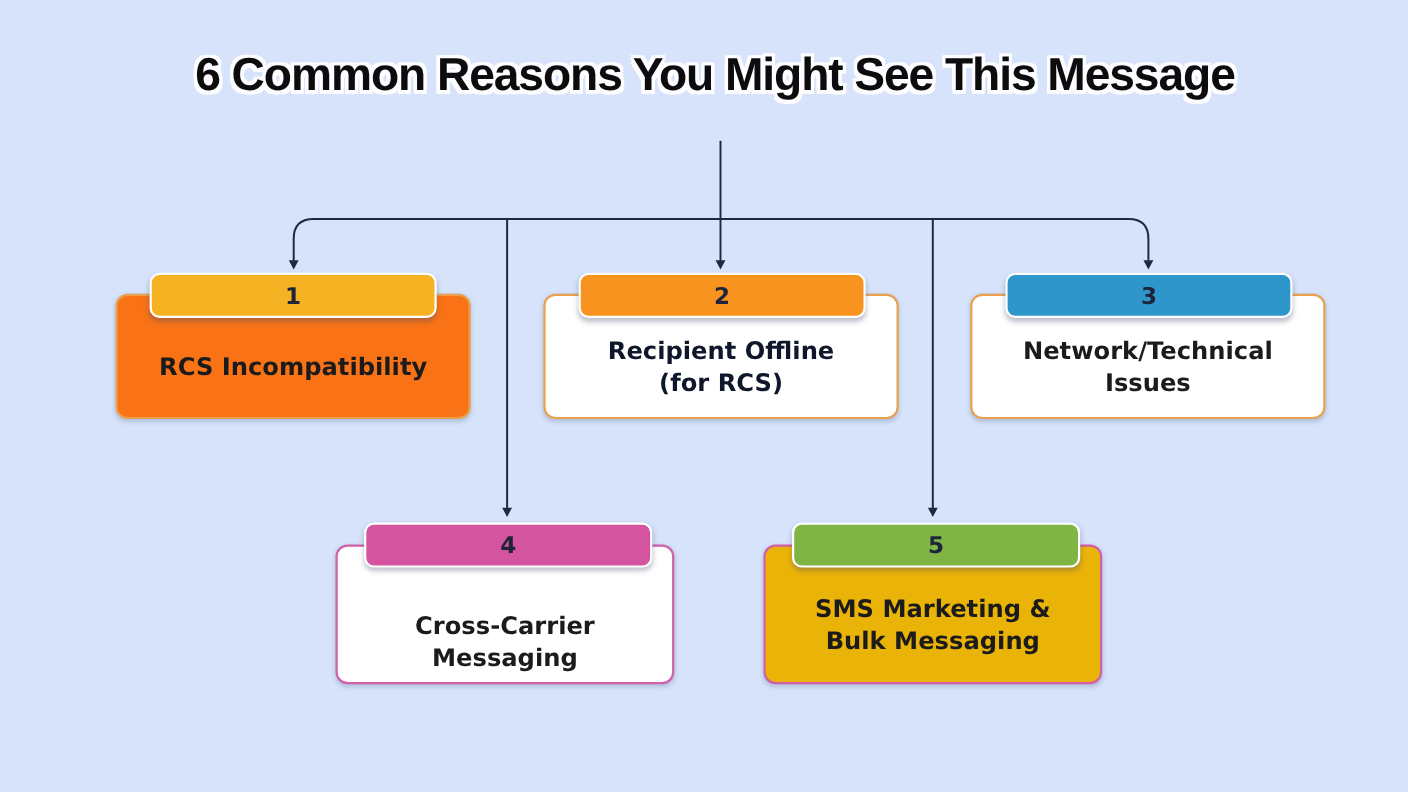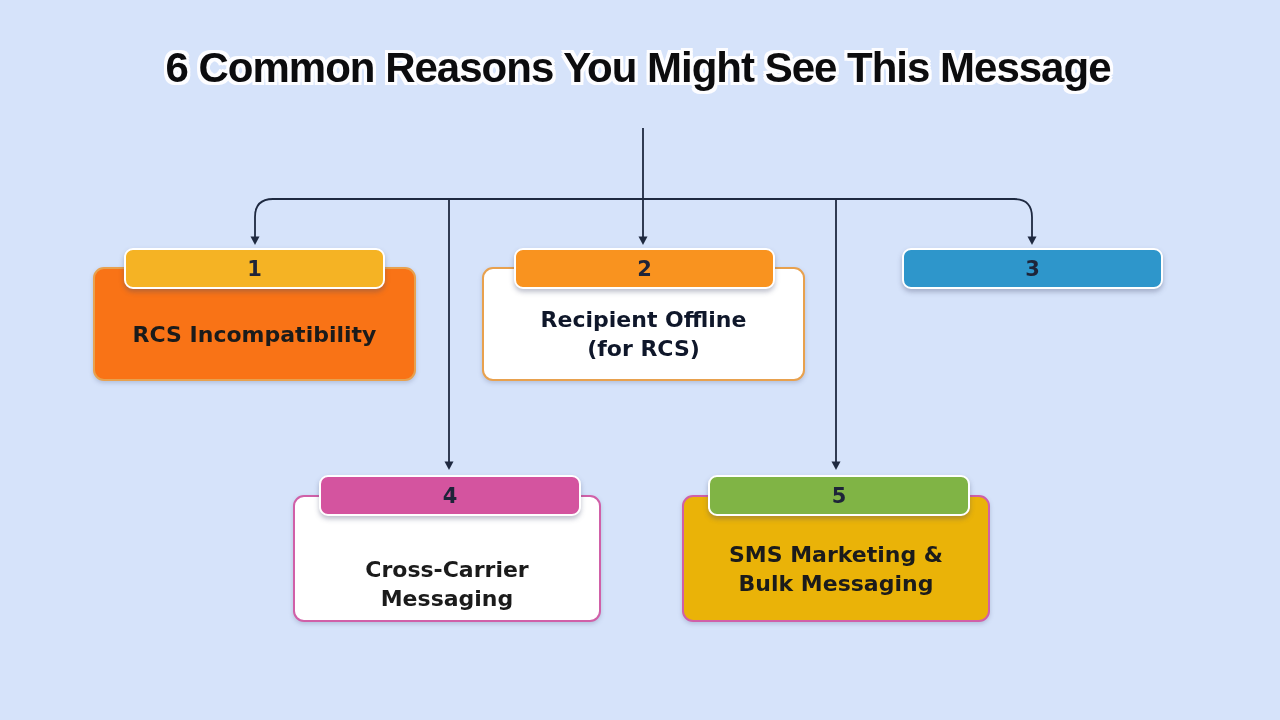--- a/index.html
+++ b/index.html
@@ -3,21 +3,21 @@
 <meta charset="utf-8">
 <style>
   html, body { margin: 0; padding: 0; }
   body {
     width: 1280px; height: 720px;
     overflow: hidden;
     font-family: "DejaVu Sans", sans-serif;
     position: relative;
   }
   .canvas {
-    position: absolute; left: 3px; top: 0;
+    position: absolute; left: 15px; top: 0;
     width: 1120px; height: 720px;
   }
   .title {
     position: absolute;
     top: 44px; left: 0; width: 1270px;
     text-align: center;
     font-family: "Liberation Sans", sans-serif;
     font-size: 42px;
     font-weight: 800;
     letter-spacing: -1px;
@@ -112,20 +112,24 @@
   </div>
 
   <div class="card card-2" style="border-color: rgb(232, 161, 78); background: rgb(255, 255, 255);">
     <div class="card-label" style="color: #0f172a;">Recipient Offline
 (for RCS)</div>
   </div>
   <div class="badge badge-2" style="background-color: rgb(249, 147, 31); color: rgb(30, 36, 57);">
     <span>2</span>
   </div>
 
+  <div class="card card-3" style="border-color: rgb(232, 161, 78); background: rgb(255, 255, 255);">
+    <div class="card-label" style="color: rgb(27, 27, 27);">Network/Technical
+Issues</div>
+  </div>
   <div class="badge badge-3" style="background-color: rgb(46, 150, 203); color: rgb(30, 36, 57);">
     <span>3</span>
   </div>
 
   <div class="card card-4" style="border-color: rgb(208, 96, 168); background: rgb(255, 255, 255);">
     <div class="card-label" style="color: rgb(27, 27, 27); margin-top: 30px;">Cross-Carrier
 Messaging</div>
   </div>
   <div class="badge badge-4" style="background-color: rgb(212, 84, 159); color: rgb(30, 36, 57);">
     <span>4</span>

